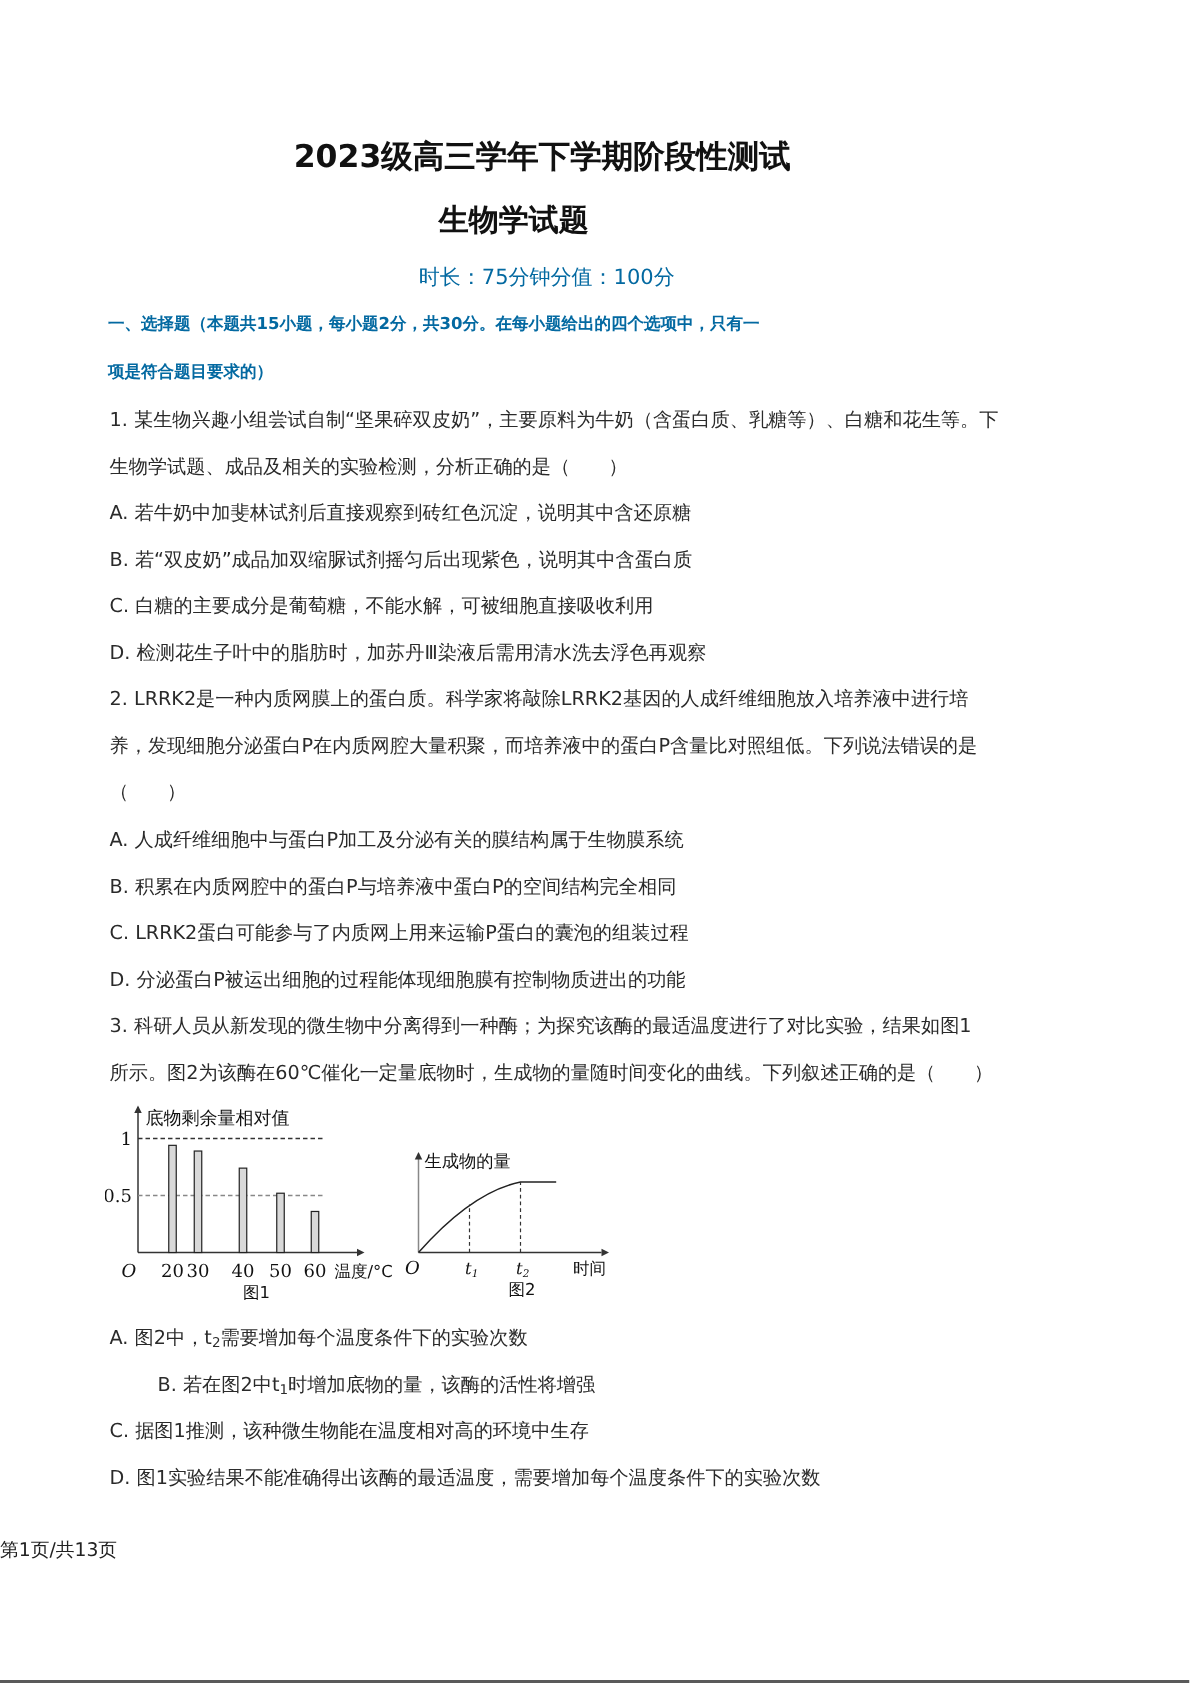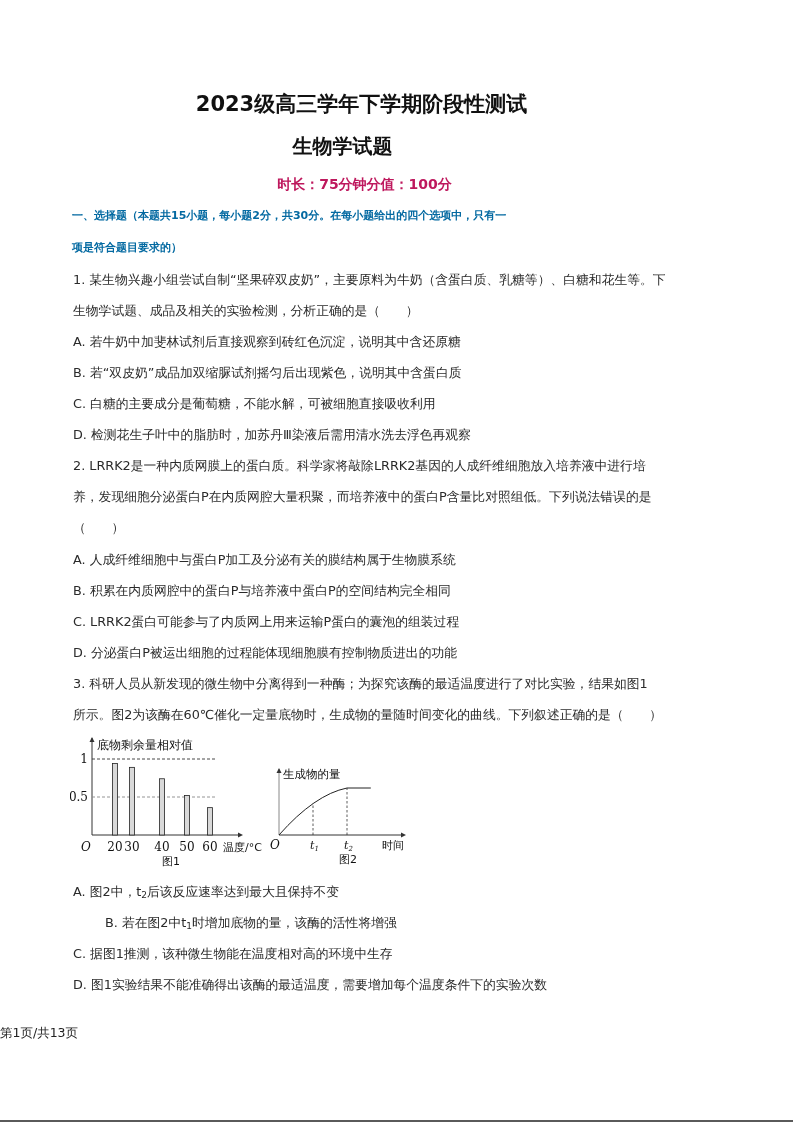--- a/index.html
+++ b/index.html
@@ -12,21 +12,21 @@
   .title {
     left: 0; width: 723px; text-align: center; top: 90px;
     font-size: 21px; font-weight: bold; color: #111;
   }
   .subtitle {
     left: 0; width: 685px; text-align: center; top: 133px;
     font-size: 20px; font-weight: bold; color: #111;
   }
   .meta {
     left: 0; width: 729px; text-align: center; top: 176px;
-    font-size: 14px; font-weight: bold; color: #be185d;
+    font-size: 14px; font-weight: normal; color: #0369a1;
   }
   .sec {
     left: 72px; font-size: 11px; font-weight: bold; color: #0369a1;
   }
   .line { left: 73px; font-size: 12.8px; color: #2a2a2a; }
   .sub { font-size: 9px; vertical-align: -2px; }
   .footer {
     left: 0; width: 793px; text-align: left; top: 1025px;
     font-size: 12.5px; color: #222;
   }
@@ -138,21 +138,21 @@
       <text x="45" y="94" font-size="11" font-style="italic"><tspan>t</tspan><tspan font-size="7" dy="2">1</tspan></text>
       <line x1="82" y1="80" x2="82" y2="33" stroke="#333" stroke-width="0.8" stroke-dasharray="2.5,2"></line>
       <text x="79" y="94" font-size="11" font-style="italic"><tspan>t</tspan><tspan font-size="7" dy="2">2</tspan></text>
       <text x="5" y="94" font-size="12" font-style="italic">O</text>
       <text x="117" y="94" font-size="11" class="cjk">时间</text>
       <text x="83" y="108" font-size="11" text-anchor="middle" class="cjk">图2</text>
     </svg>
 
   <div class="abs line" style="top:884px;">
     <span>A.</span>
-    <span><span>图2中，t</span><span class="sub">2</span><span>后该反应速率达到最大且保持不变</span></span>
+    <span><span>图2中，t</span><span class="sub">2</span><span>需要增加每个温度条件下的实验次数</span></span>
   </div>
   <div class="abs line" style="top:915px;margin-left:32px;">
     <span>B.</span>
     <span><span>若在图2中t</span><span class="sub">1</span><span>时增加底物的量，该酶的活性将增强</span></span>
   </div>
   <div class="abs line" style="top:946px;">
     <span>C.</span>
     <span>据图1推测，该种微生物能在温度相对高的环境中生存</span>
   </div>
   <div class="abs line" style="top:977px;">

